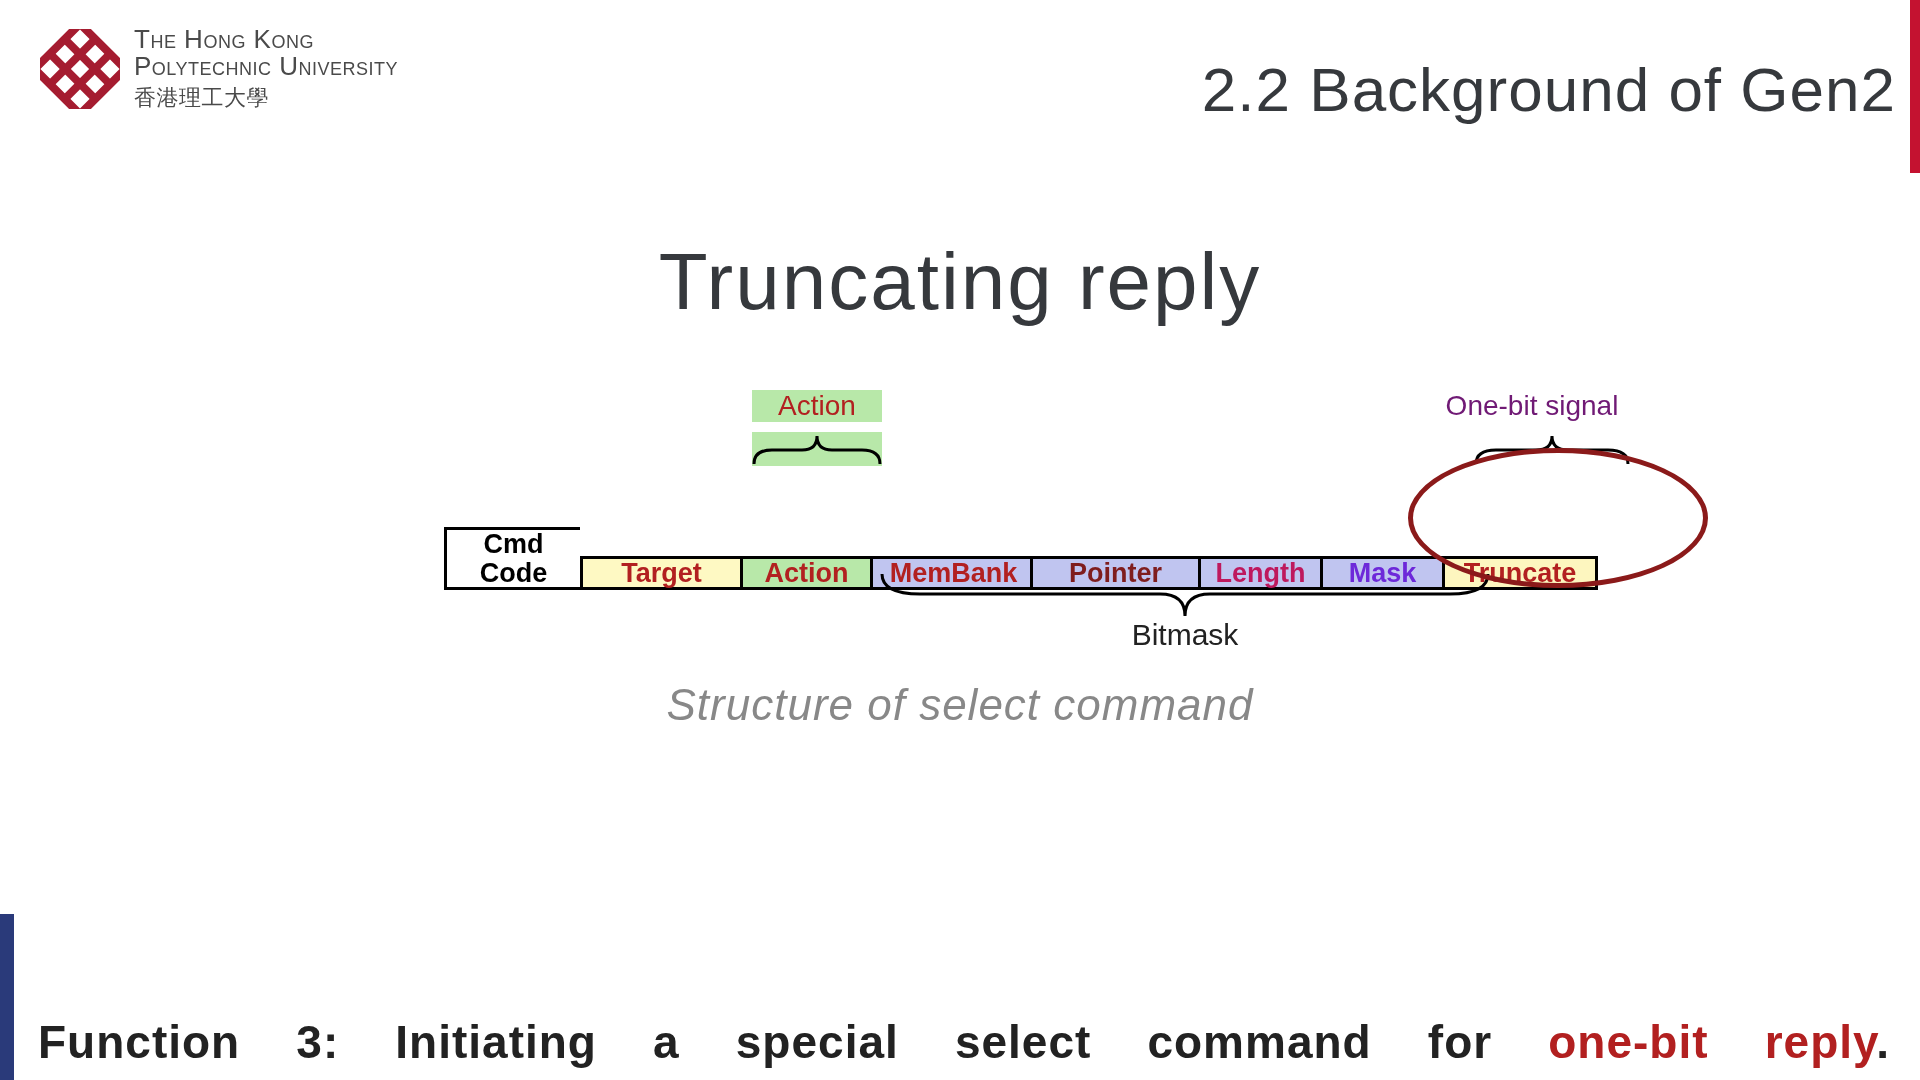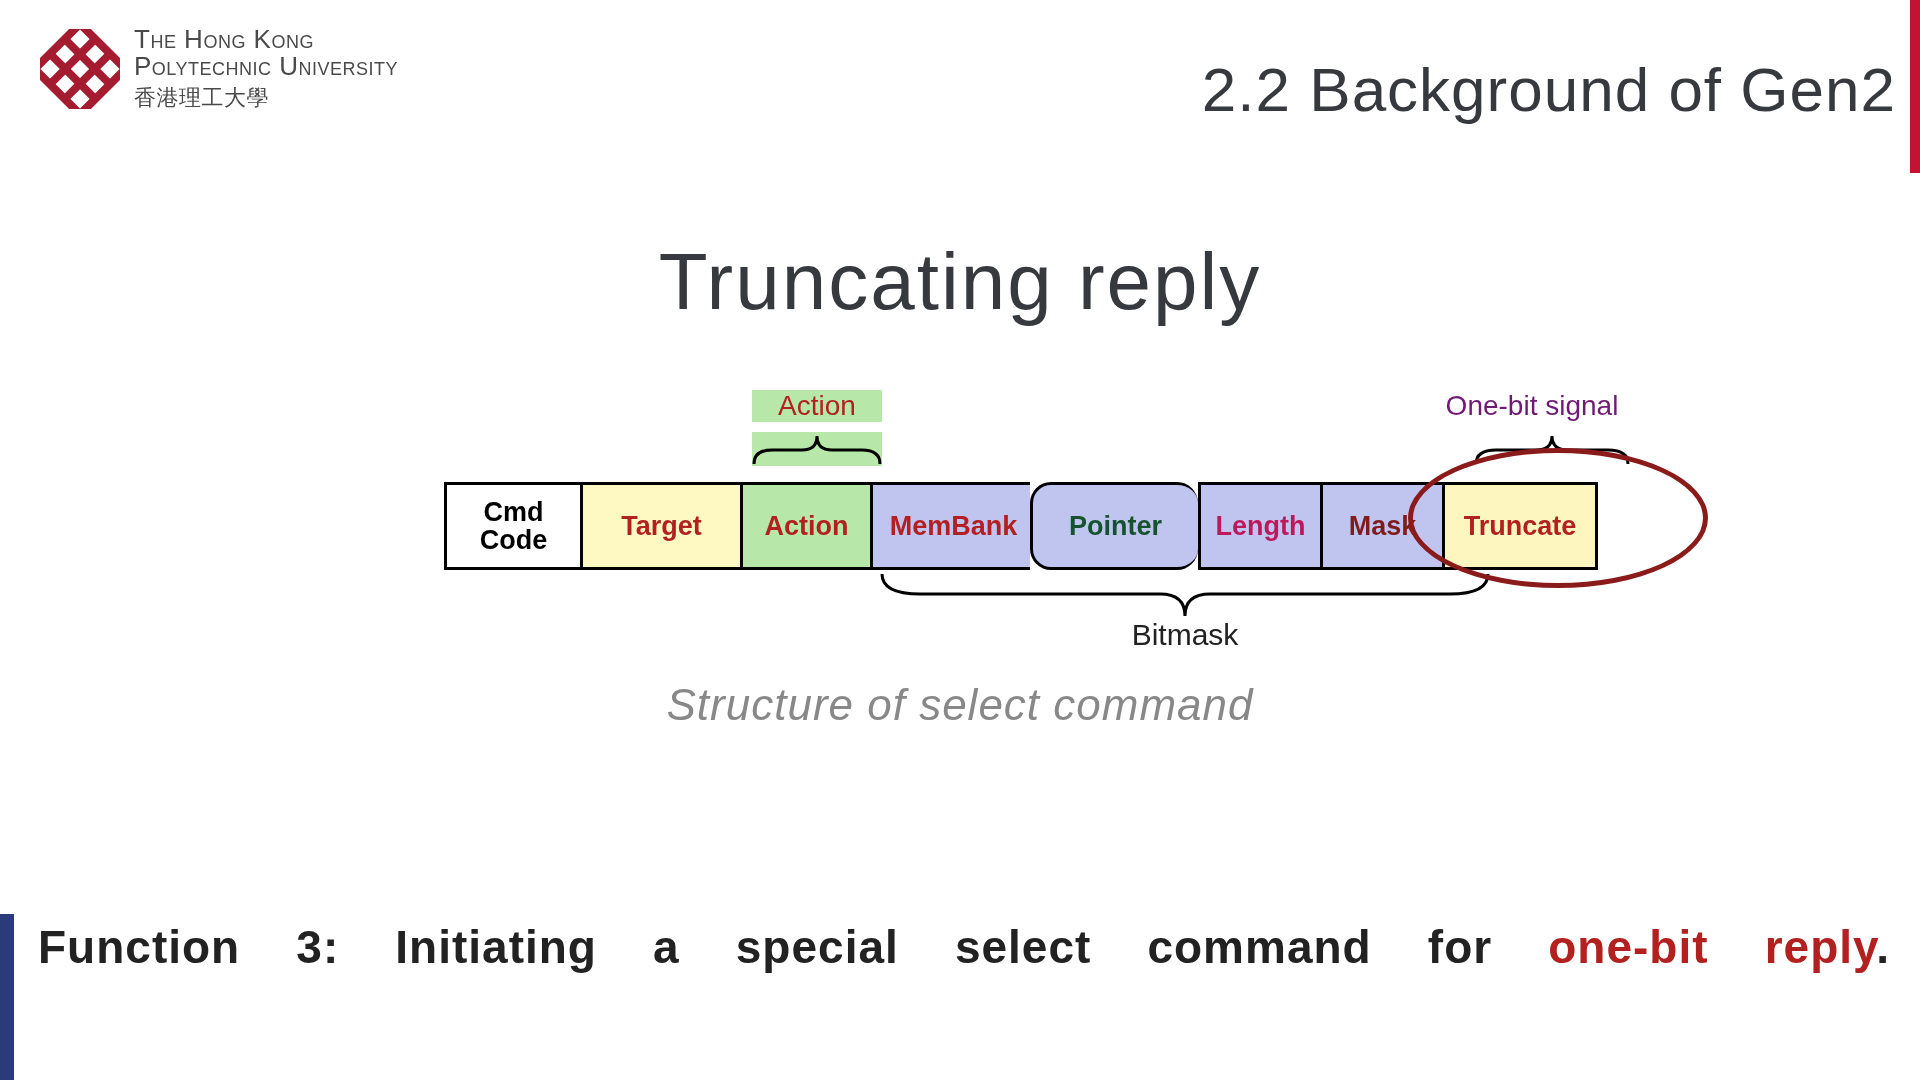--- a/index.html
+++ b/index.html
@@ -113,44 +113,45 @@
   }
   .brace-top.action { left: 308px; width: 130px; height: 34px; }
   .brace-top.onebit { left: 1030px; width: 156px; height: 34px; }
 
   
   .row {
     position: absolute;
     top: 92px;
     left: 0;
     display: flex;
-    height: 88px;
+    height: 108px;
+    align-items: flex-end;
   }
   .cell {
     display: flex;
     align-items: center;
     justify-content: center;
     border: 3px solid #000;
     border-right: none;
     font-weight: bold;
     font-size: 27px;
     box-sizing: border-box;
     text-align: center;
     line-height: 1.05;
     padding: 0 12px;
   }
   .row .cell:last-child { border-right: 3px solid #000; }
 
   .cmd   { width: 136px; background: #fff; color: #000; }
   .target{ width: 160px; background: #fef9c3; color: #b22020; }
   .action{ width: 130px; background: #b8e8a9; color: #b22020; }
   .mem   { width: 160px; background: #c0c5f0; color: #b22020; padding-left: 16px; }
-  .ptr   { width: 168px; background: #c0c5f0; color: #14532d; border-radius: 21px; }
+  .ptr   { width: 168px; background: #c0c5f0; color: #7f1d1d; }
   .len   { width: 122px; background: #c0c5f0; color: #be185d; }
-  .mask  { width: 122px; background: #c0c5f0; color: #7f1d1d; }
+  .mask  { width: 122px; background: #c0c5f0; color: #6d28d9; }
   .trunc { width: 156px; background: #fdf6bf; color: #b22020; }
 
   
   .brace-bottom {
     position: absolute;
     top: 182px;
     left: 436px;
     width: 610px;
     height: 50px;
   }
@@ -186,21 +187,21 @@
     font-style: italic;
     color: #888;
     letter-spacing: 1px;
   }
 
   
   .footer-line {
     position: absolute;
     left: 38px;
     right: 30px;
-    top: 920px;
+    top: 1015px;
     font-size: 46px;
     color: #222;
     font-weight: bold;
     letter-spacing: 1px;
     white-space: nowrap;
     text-align: justify;
     text-align-last: justify;
   }
   .footer-line .red {
     color: #b22020;

